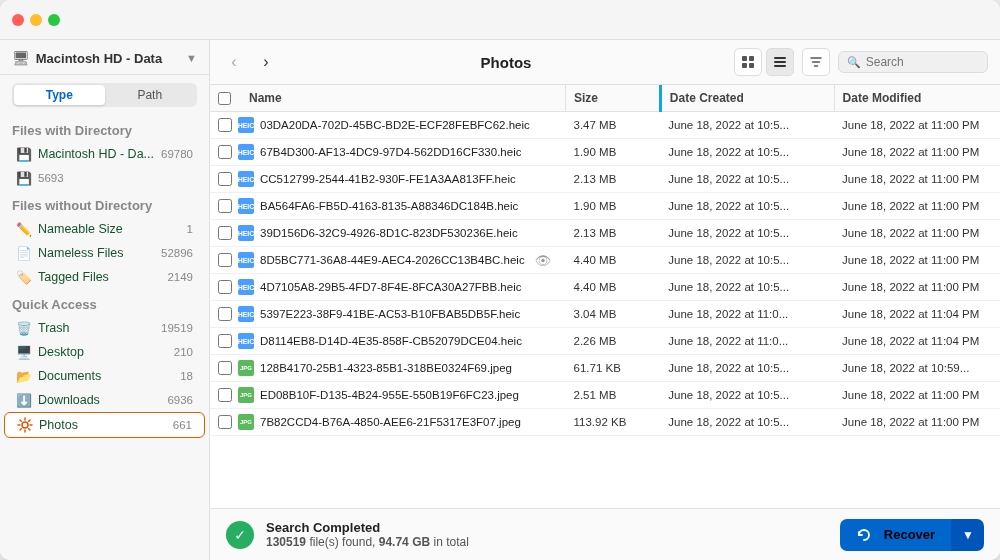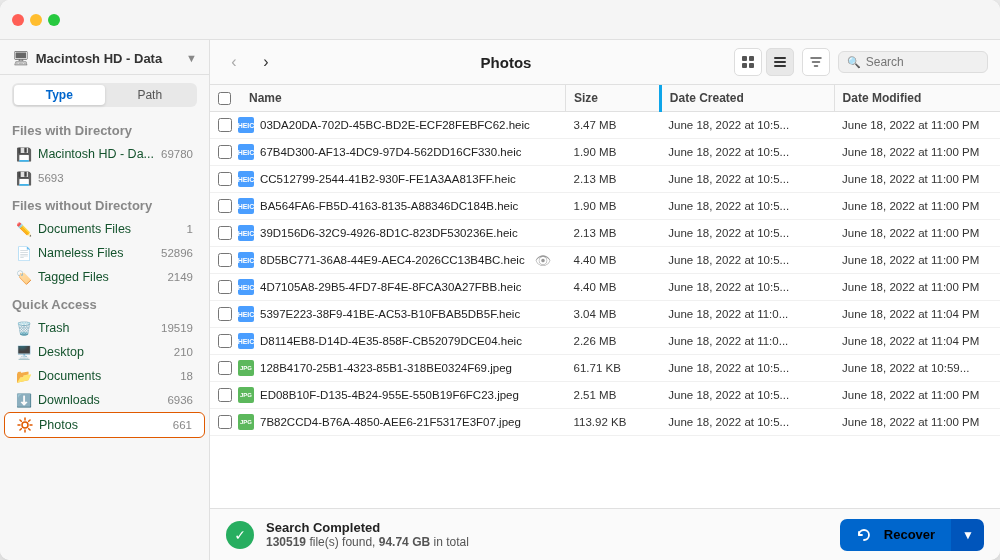--- a/index.html
+++ b/index.html
@@ -423,21 +423,21 @@
         <span class="sidebar-item-count">69780</span>
       </div>
       <div class="sidebar-item">
         <div class="sidebar-item-icon">💾</div>
         <span class="sidebar-item-count">5693</span>
       </div>
 
       <div class="sidebar-section-label">Files without Directory</div>
       <div class="sidebar-item">
         <div class="sidebar-item-icon">✏️</div>
-        <span class="sidebar-item-name">Documents Files</span>
+        <span class="sidebar-item-name">Nameable Size</span>
         <span class="sidebar-item-count">1</span>
       </div>
       <div class="sidebar-item">
         <div class="sidebar-item-icon">📄</div>
         <span class="sidebar-item-name">Nameless Files</span>
         <span class="sidebar-item-count">52896</span>
       </div>
       <div class="sidebar-item">
         <div class="sidebar-item-icon">🏷️</div>
         <span class="sidebar-item-name">Tagged Files</span>

